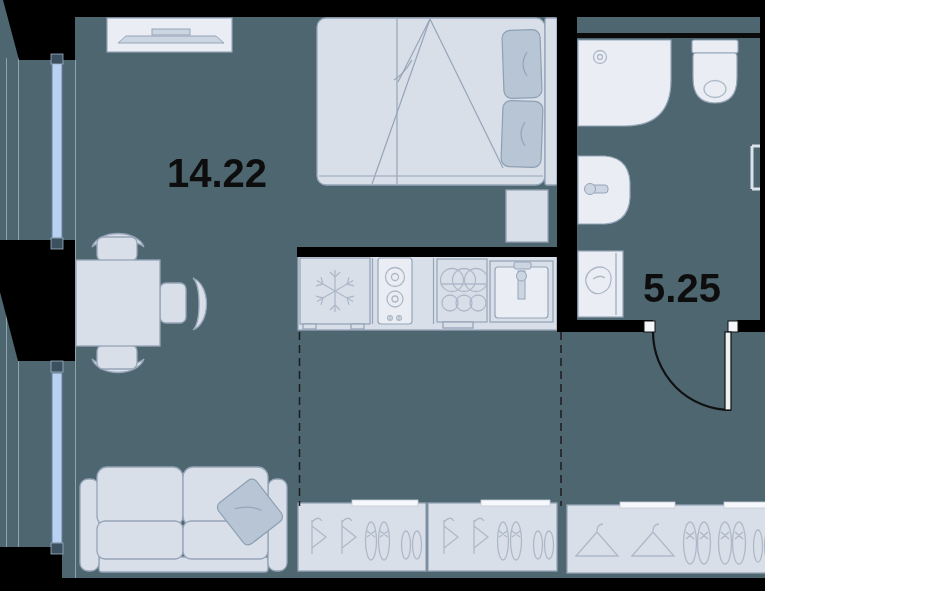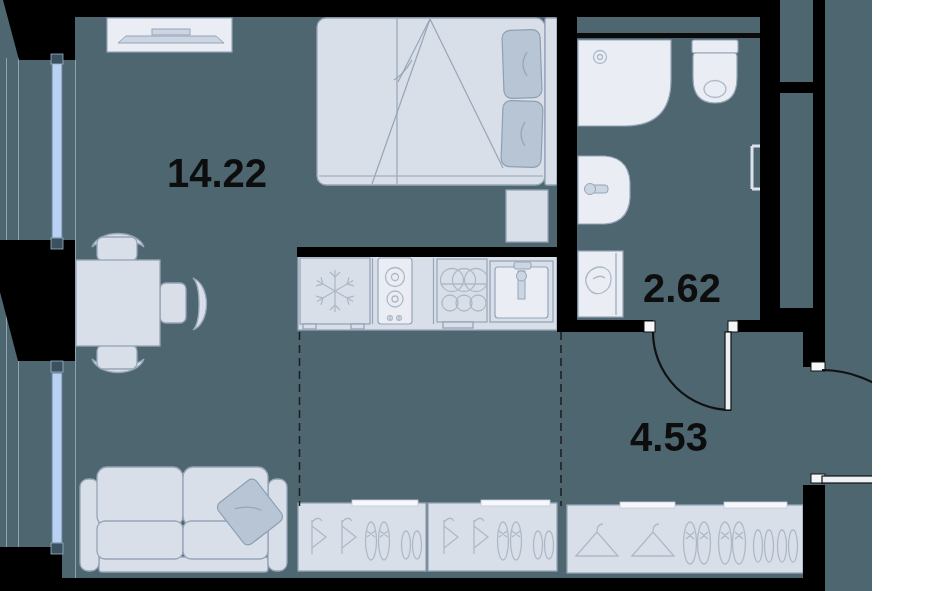--- a/index.html
+++ b/index.html
@@ -2,21 +2,21 @@
 <html style="--floor: #4d6670; --wall: #000000; --furn-fill: #d9dfe9; --furn-line: #96a5b8; --panel-fill: #eaeef4; --accent-fill: #b7c5d5; --accent-line: #8da0b3; --icon-line: #aeb9c8; --window: #b9d1f2; --wincap: #3c515f; --door-line: #111111; --label: #0d0d0d; --strip: #f6f8fb; --thin-line: #90a4b0; --metal: #ccd5e2;"><head>
 <meta charset="utf-8">
 <style>
   :root{
     --floor:#4d6670; --wall:#000000; --furn-fill:#d9dfe9; --furn-line:#96a5b8;
     --panel-fill:#eaeef4; --accent-fill:#b7c5d5; --accent-line:#8da0b3;
     --icon-line:#aeb9c8; --window:#b9d1f2; --wincap:#3c515f; --door-line:#111111;
     --label:#0d0d0d; --strip:#f6f8fb; --thin-line:#90a4b0; --metal:#ccd5e2;
   }
   html,body{margin:0;padding:0;background:#fff;}
-  .plan{position:relative;width:832px;height:591px;background:var(--floor);overflow:hidden;padding-left:40px;}
+  .plan{position:relative;width:765px;height:591px;background:var(--floor);overflow:hidden;}
   .plan svg{position:absolute;left:0;top:0;}
   .wall{fill:var(--wall);stroke:none;}
   .furn{fill:var(--furn-fill);stroke:var(--furn-line);stroke-width:1.3;}
   .panel{fill:var(--panel-fill);stroke:var(--furn-line);stroke-width:1.2;}
   .oline{fill:none;stroke:var(--furn-line);stroke-width:1.2;}
   .icon{fill:none;stroke:var(--icon-line);stroke-width:1.3;}
   .metal{fill:var(--metal);stroke:var(--furn-line);stroke-width:1;}
   .accent{fill:var(--accent-fill);stroke:var(--accent-line);stroke-width:1.2;}
   .glass{fill:var(--window);stroke:#6d8296;stroke-width:1;}
   .cap{fill:var(--wincap);stroke:#9fb3c8;stroke-width:0.8;}
@@ -278,15 +278,14 @@
     </g>
   </g>
 
   <g>
     <line class="dash" x1="299.5" y1="332" x2="299.5" y2="506"></line>
     <line class="dash" x1="561" y1="332" x2="561" y2="506"></line>
   </g>
 </svg>
 
   <div class="area-label" style="left:217px;top:173px">14.22</div>
-  <div class="area-label" style="left:682px;top:288px">2.62</div>
-  <div class="area-label" style="left:669px;top:437px">4.53</div>
+  <div class="area-label" style="left:682px;top:288px">5.25</div>
 </div>
 
 </body></html>

